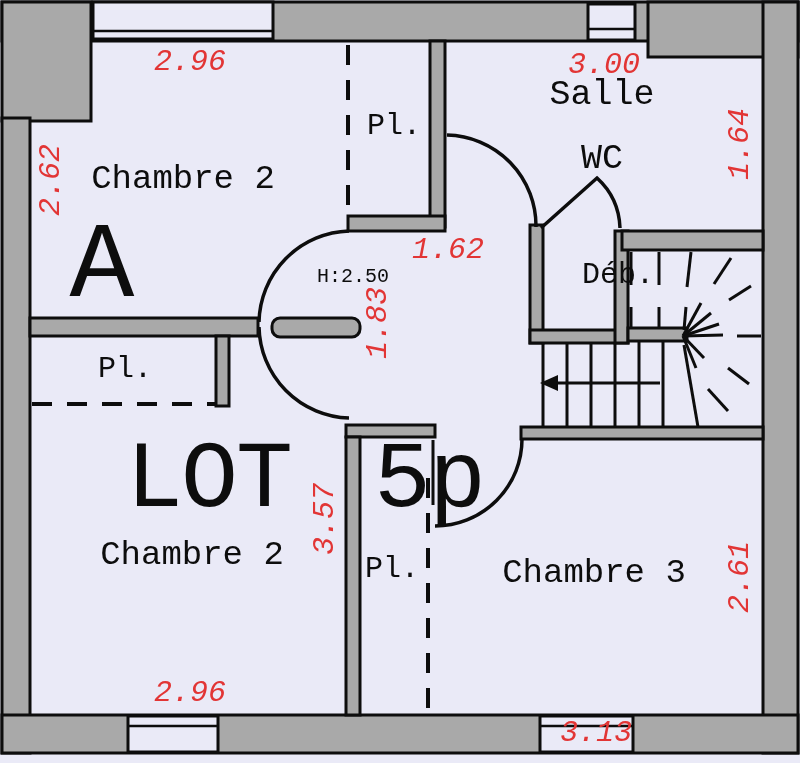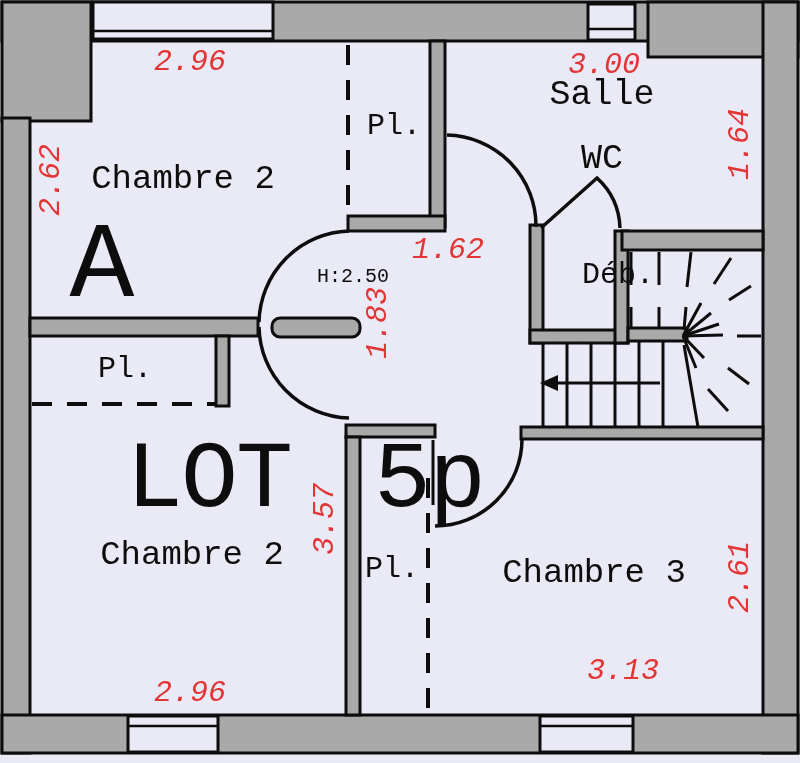--- a/index.html
+++ b/index.html
@@ -159,15 +159,15 @@
   <div class="label lot" style="left:305px;top:482px;">LOT 5p</div>
   <div class="label dim v" style="left:326px;top:519px;">3.57</div>
   <div class="label room" style="left:192px;top:556px;">Chambre 2</div>
   <div class="label small-room" style="left:392px;top:570px;">Pl.</div>
   <div class="label room" style="left:594px;top:574px;">Chambre 3</div>
   <div class="label dim v" style="left:741px;top:577px;">2.61</div>
 
   <div class="label small-room" style="left:125px;top:370px;">Pl.</div>
 
   <div class="label dim" style="left:190px;top:694px;">2.96</div>
-  <div class="label dim" style="left:596px;top:672px;margin-left:27px;">3.13</div>
+  <div class="label dim" style="left:596px;top:734px;">3.13</div>
 
 </div>
 
 </body></html>

